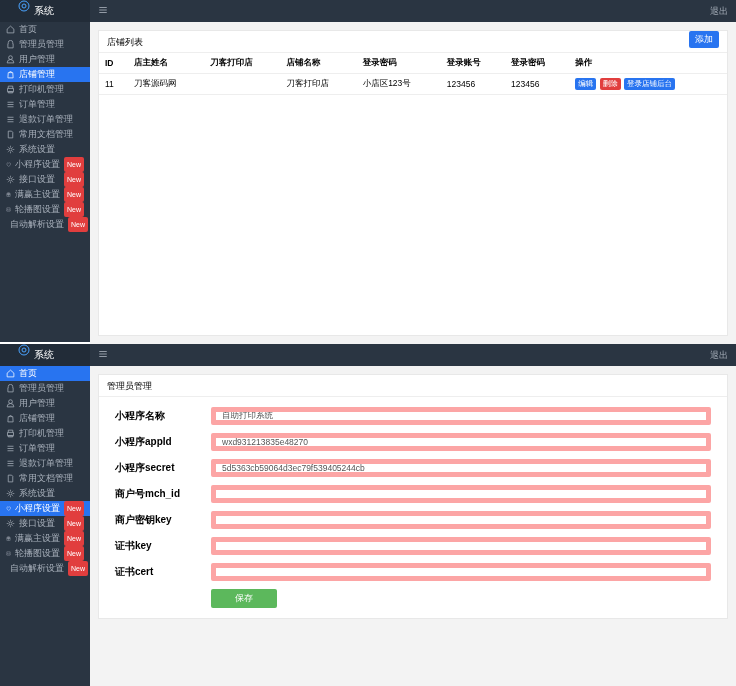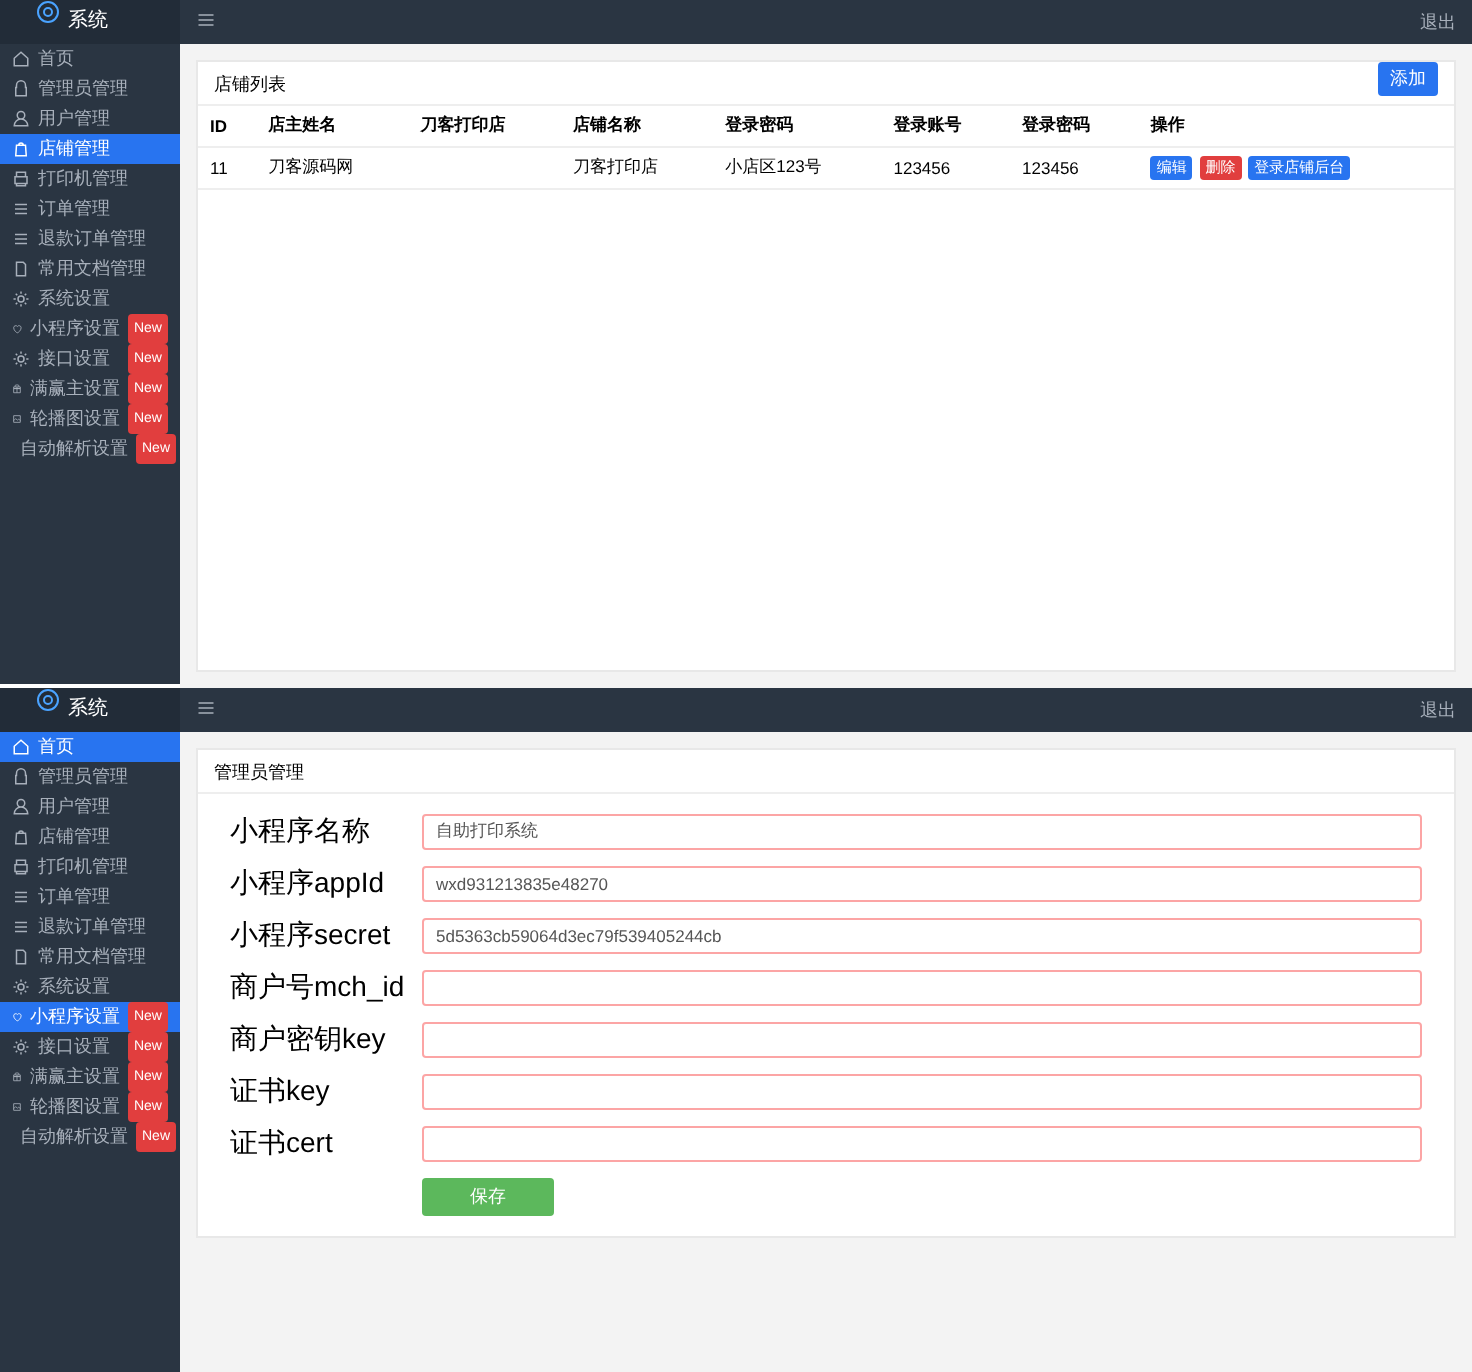--- a/index.html
+++ b/index.html
@@ -25,22 +25,22 @@
 .table th,.table td{text-align:left;padding:4px 6px;border-bottom:1px solid #eee}
 .table th{font-weight:bold}
 .btn-xs{font-size:7.5px;padding:1px 3px;color:#fff;border-radius:2px;display:inline-block;margin-right:1px;cursor:pointer}
 .btn-b{background:#2874f0}
 .btn-r{background:#e13e3e}
 .pad{height:240px}
 .app2 .sidebar{min-height:342px}
 .app1 .sidebar{min-height:342px}
 .form{padding:10px 16px}
 .form-row{display:flex;align-items:center;margin-bottom:8px}
-.form-row label{width:96px;font-size:14px;font-weight:normal}
-.form-row input{flex:1;height:18px;border:1px solid #fca5a5;border-radius:2px;padding:0 6px;font-size:8.5px;color:#555}
+.form-row label{width:96px;font-size:10px;font-weight:bold}
+.form-row input{flex:1;height:18px;border:5px solid #fca5a5;border-radius:2px;padding:0 6px;font-size:8.5px;color:#555}
 .btn-save{background:#5cb85c;color:#fff;border:none;padding:3px 24px;font-size:9px;border-radius:2px;cursor:pointer;margin-left:96px}
 .clearfix::after{content:"";display:table;clear:both}
 </style>
 </head>
 <body>
 
 <div class="app app1 clearfix">
   <div class="sidebar">
     <div class="sidebar-head">
       <svg viewBox="0 0 24 24">

